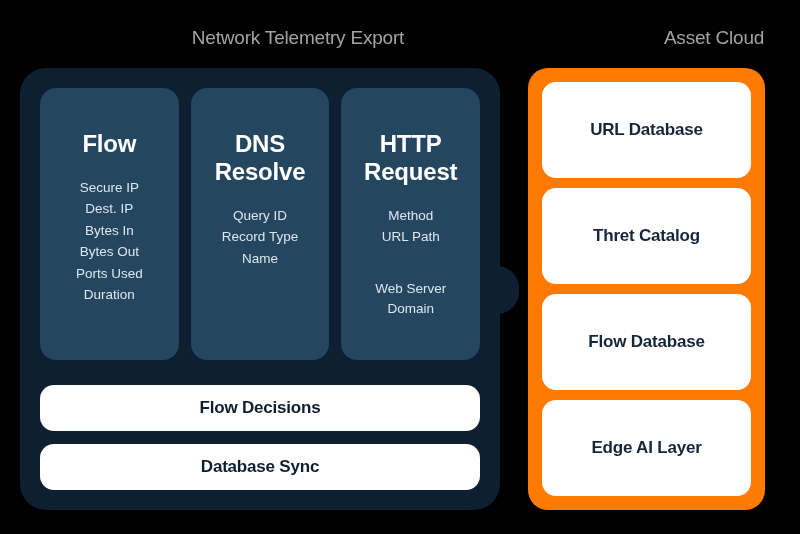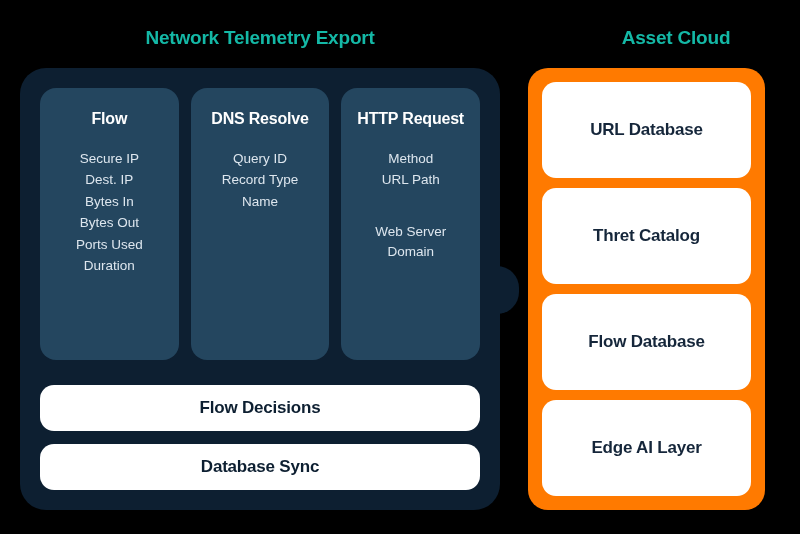--- a/index.html
+++ b/index.html
@@ -16,25 +16,26 @@
     position: relative;
     width: 800px;
     height: 534px;
     background: #000000;
   }
 
   
   .section-title {
     position: absolute;
     font-size: 19px;
-    font-weight: bold;
-    letter-spacing: -0.2px;
-    color: #14b8a6;
+    font-weight: normal;
+    letter-spacing: -0.2px;
+    color: #a3a3a3;
     text-align: center;
     white-space: nowrap;
+    margin-left: 38px;
   }
   #title-left  { left: 0;   top: 27px; width: 520px; }
   #title-right { left: 536px; top: 27px; width: 280px; }
 
   
   #telemetry-panel {
     position: absolute;
     left: 20px;
     top: 68px;
     width: 480px;
@@ -69,26 +70,27 @@
     background: #24465f;
     border-radius: 16px;
     padding: 22px 10px 10px;
     text-align: center;
     display: flex;
     flex-direction: column;
     align-items: center;
   }
 
   .column-heading {
-    font-size: 16px;
+    font-size: 24px;
     font-weight: bold;
     color: #ffffff;
     line-height: 1.16;
     letter-spacing: -0.2px;
     margin-bottom: 20px;
+    margin-top: 20px;
   }
 
   .field-list {
     list-style: none;
     display: flex;
     flex-direction: column;
     gap: 1px;
   }
   .field-item {
     font-size: 13.5px;

